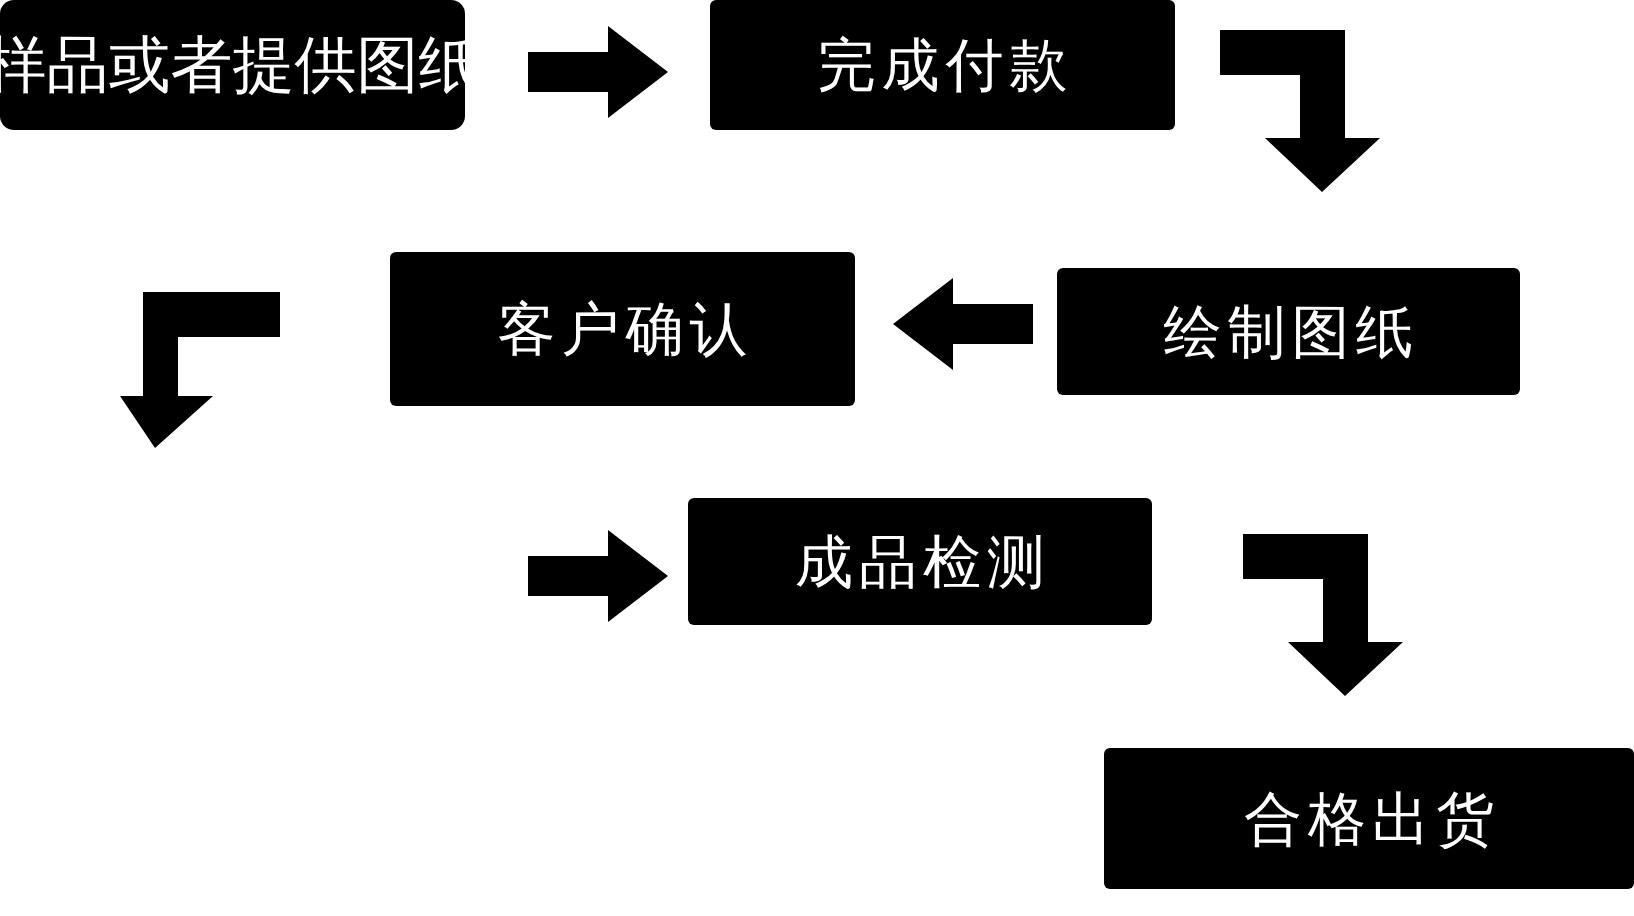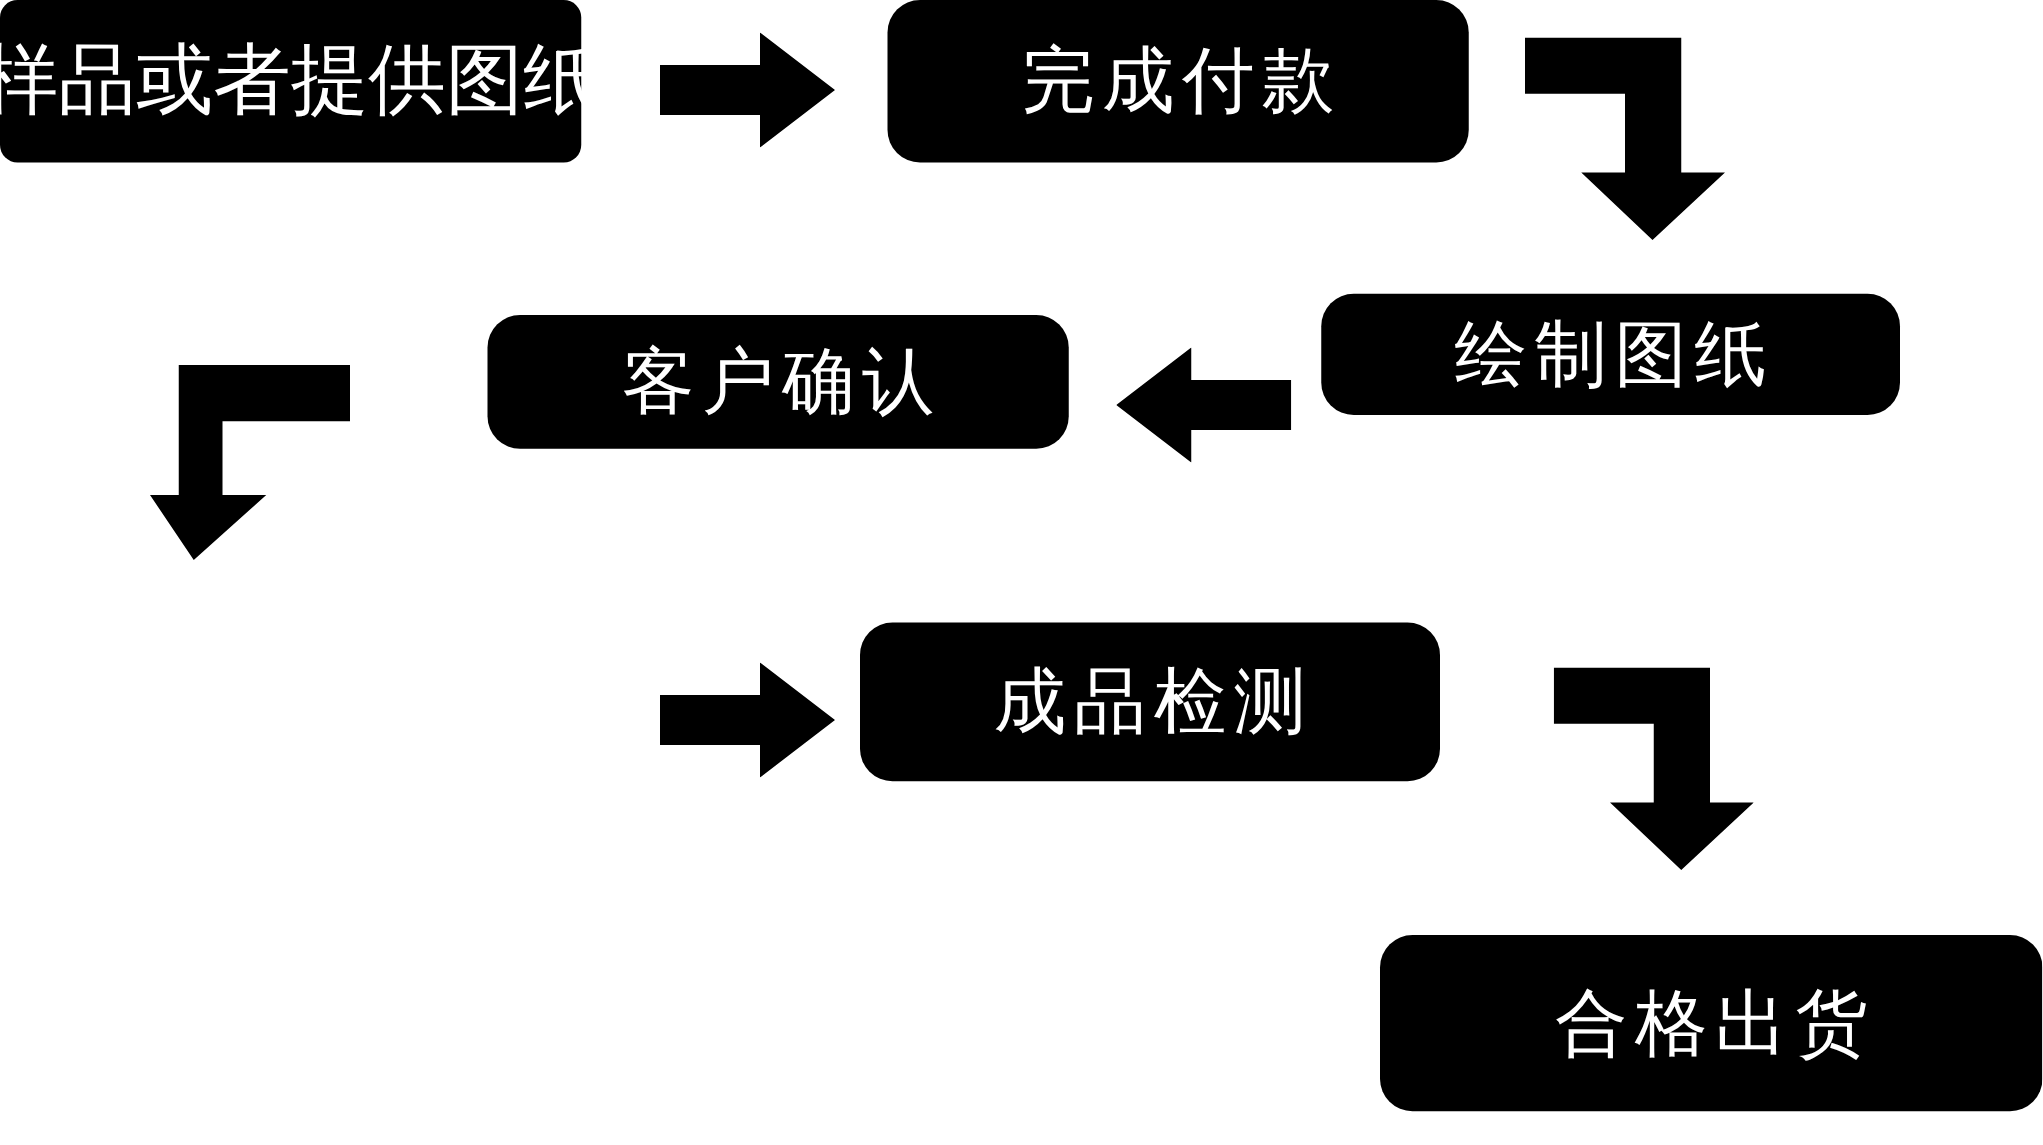--- a/index.html
+++ b/index.html
@@ -14,42 +14,42 @@
     position: relative;
     width: 1634px;
     height: 916px;
     background: #ffffff;
     overflow: hidden;
     text-decoration: underline;
   }
   .node {
     position: absolute;
     background: #000000;
-    border-radius: 26px;
+    border-radius: 6px;
     display: flex;
     align-items: center;
     justify-content: center;
     box-sizing: border-box;
   }
   .node-label {
     color: #ffffff;
     font-size: 58px;
     line-height: 1;
     letter-spacing: 6px;
     text-indent: 6px;
     white-space: nowrap;
     font-weight: 400;
   }
   
   #node-sample      { left: 0px;    top: 0px;   width: 465px; height: 130px; border-radius: 14px; }
   #node-sample .node-label { font-size: 62px; letter-spacing: 0px; text-indent: 0px; }
   #node-payment     { left: 710px;  top: 0px;   width: 465px; height: 130px; }
   
-  #node-confirm     { left: 390px;  top: 252px; width: 465px; height: 107px; }
-  #node-draw        { left: 1057px; top: 235px; width: 463px; height: 97px; }
+  #node-confirm     { left: 390px;  top: 252px; width: 465px; height: 154px; }
+  #node-draw        { left: 1057px; top: 268px; width: 463px; height: 127px; }
   
   #node-production  { left: 0px;    top: 502px; width: 465px; height: 127px; }
   #node-inspection  { left: 688px;  top: 498px; width: 464px; height: 127px; }
   
   #node-shipment    { left: 1104px; top: 748px; width: 530px; height: 141px; text-align: center; }
 
   .arrow {
     position: absolute;
   }
   .arrow svg { display: block; }

